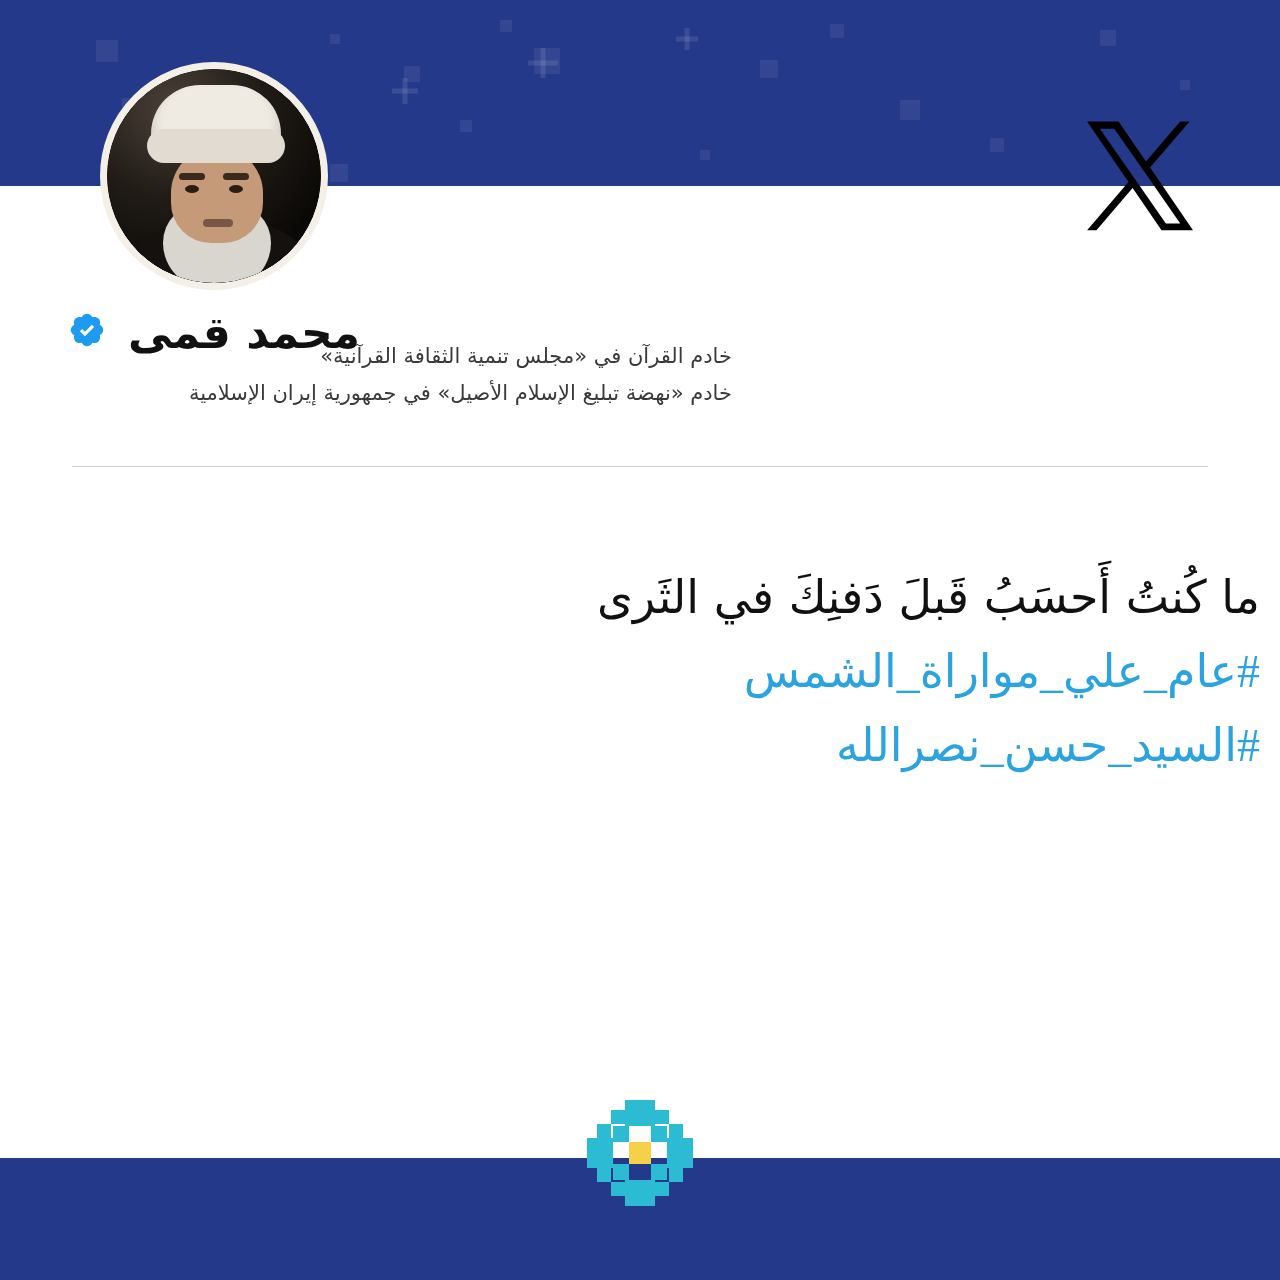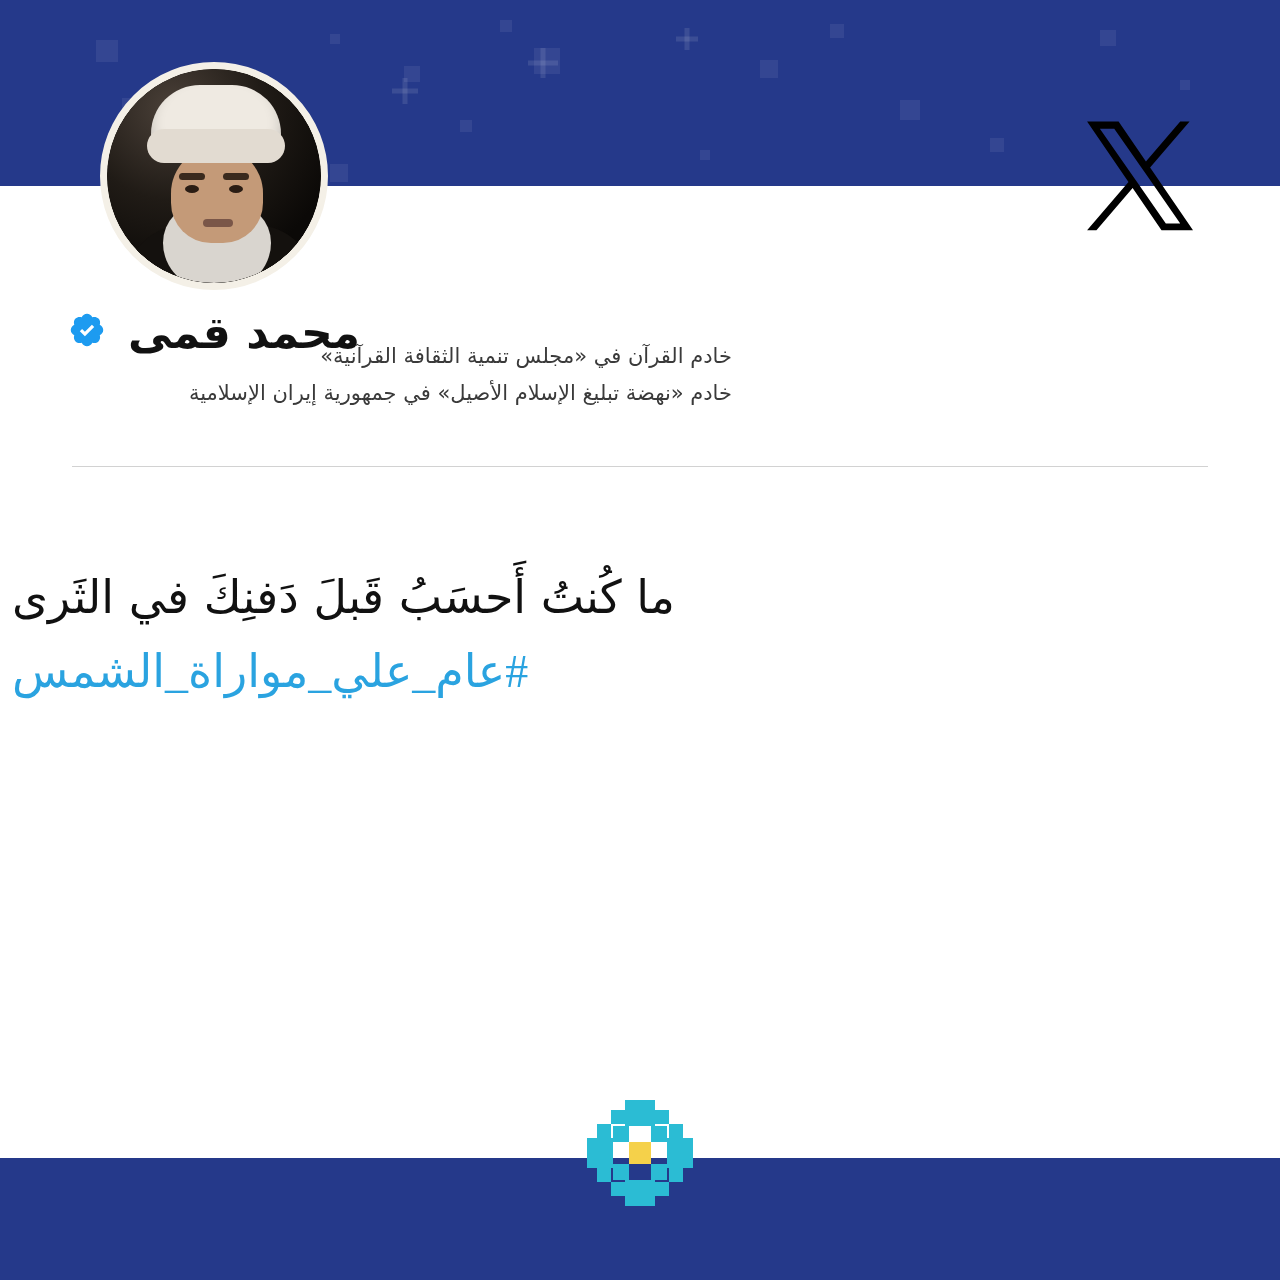--- a/index.html
+++ b/index.html
@@ -237,23 +237,23 @@
     left: 72px;
     width: 1136px;
     height: 1px;
     background: #d2d2d2;
   }
 
   
   .tweet {
     position: absolute;
     top: 560px;
-    left: 12px;
+    left: 4px;
     width: 1256px;
-    text-align: left;
+    text-align: right;
     direction: rtl;
   }
   .tweet-line {
     font-size: 46px;
     color: #111111;
     line-height: 1.62;
     font-weight: 500;
   }
   .hashtag {
     font-size: 46px;
@@ -337,20 +337,21 @@
   <div class="bio">
     <div>خادم القرآن في «مجلس تنمية الثقافة القرآنية»</div>
     <div>خادم «نهضة تبليغ الإسلام الأصيل» في جمهورية إيران الإسلامية</div>
   </div>
 
   <div class="divider"></div>
 
   <div class="tweet">
     <div class="tweet-line">ما كُنتُ أَحسَبُ قَبلَ دَفنِكَ في الثَرى</div>
     <a class="hashtag" href="#" style="text-decoration:none;">#عام_علي_مواراة_الشمس</a>
+    <a class="hashtag" href="#" style="text-decoration:none;">#السيد_حسن_نصرالله</a>
   </div>
 
   <div class="ornament">
     <svg viewBox="0 0 106 106" width="106" height="106" aria-hidden="true">
       <g fill="#2bbcd4">
         <rect x="38" y="0" width="30" height="14"></rect>
         <rect x="24" y="10" width="14" height="14"></rect>
         <rect x="68" y="10" width="14" height="14"></rect>
         <rect x="10" y="24" width="14" height="14"></rect>
         <rect x="82" y="24" width="14" height="14"></rect>

